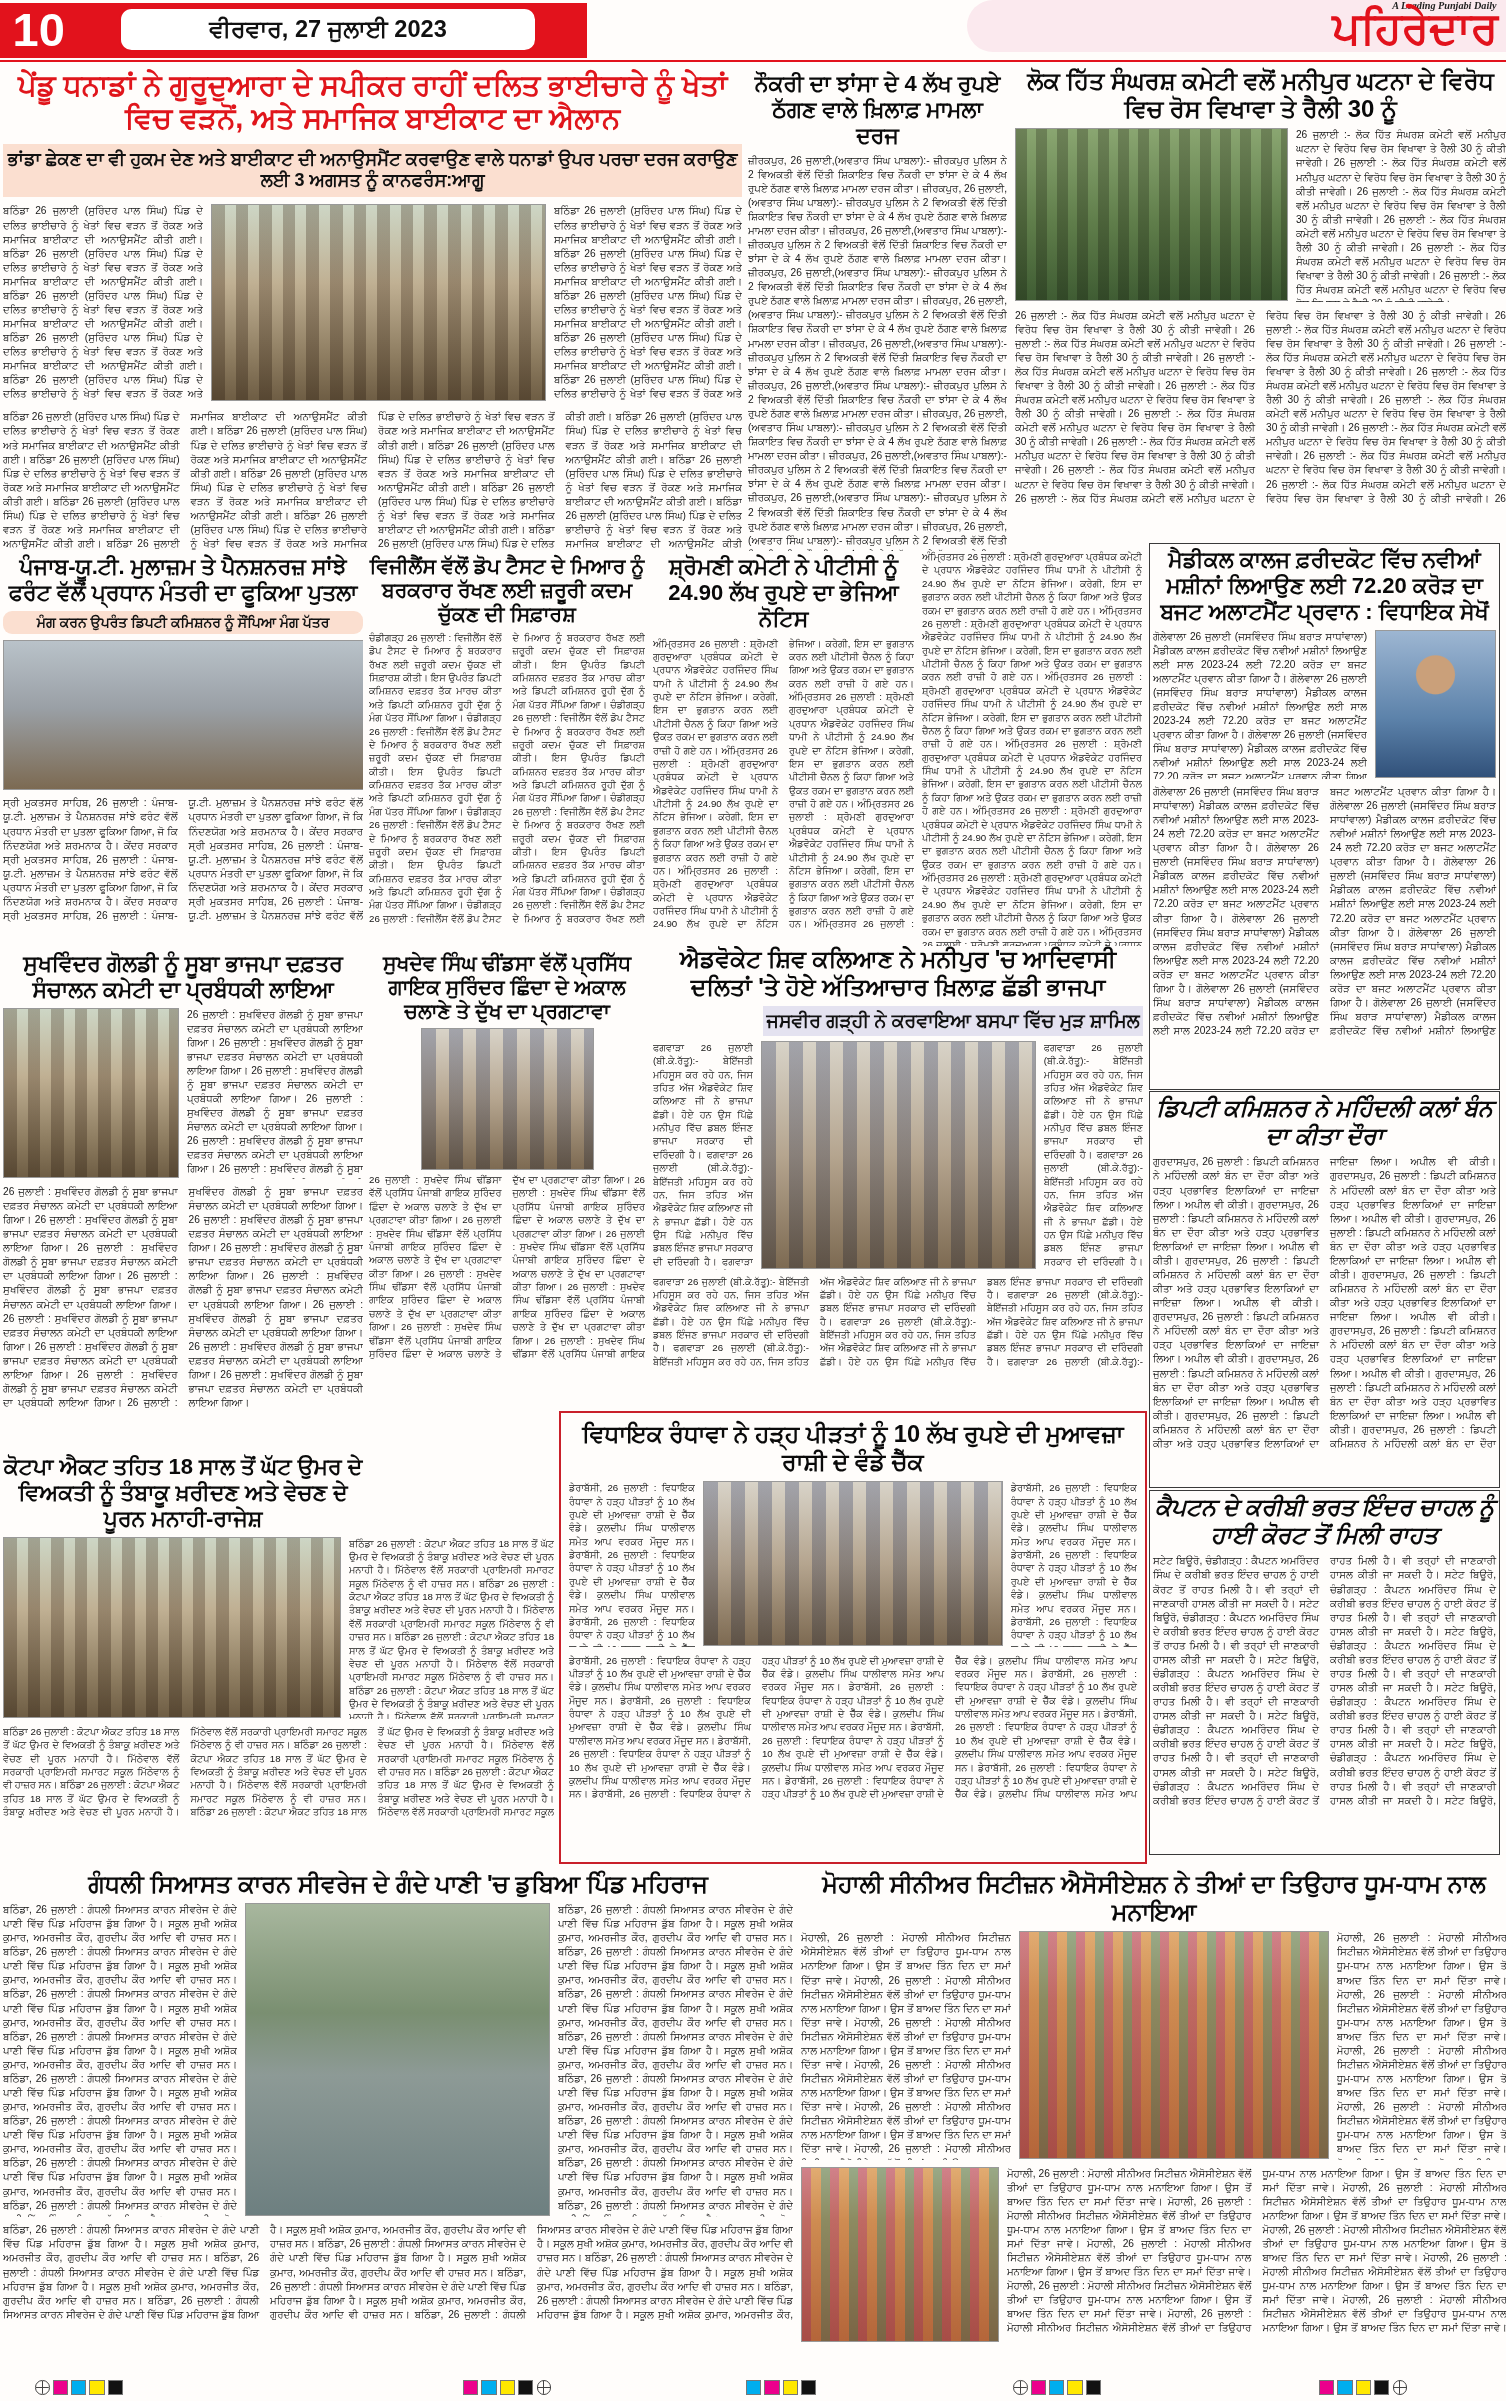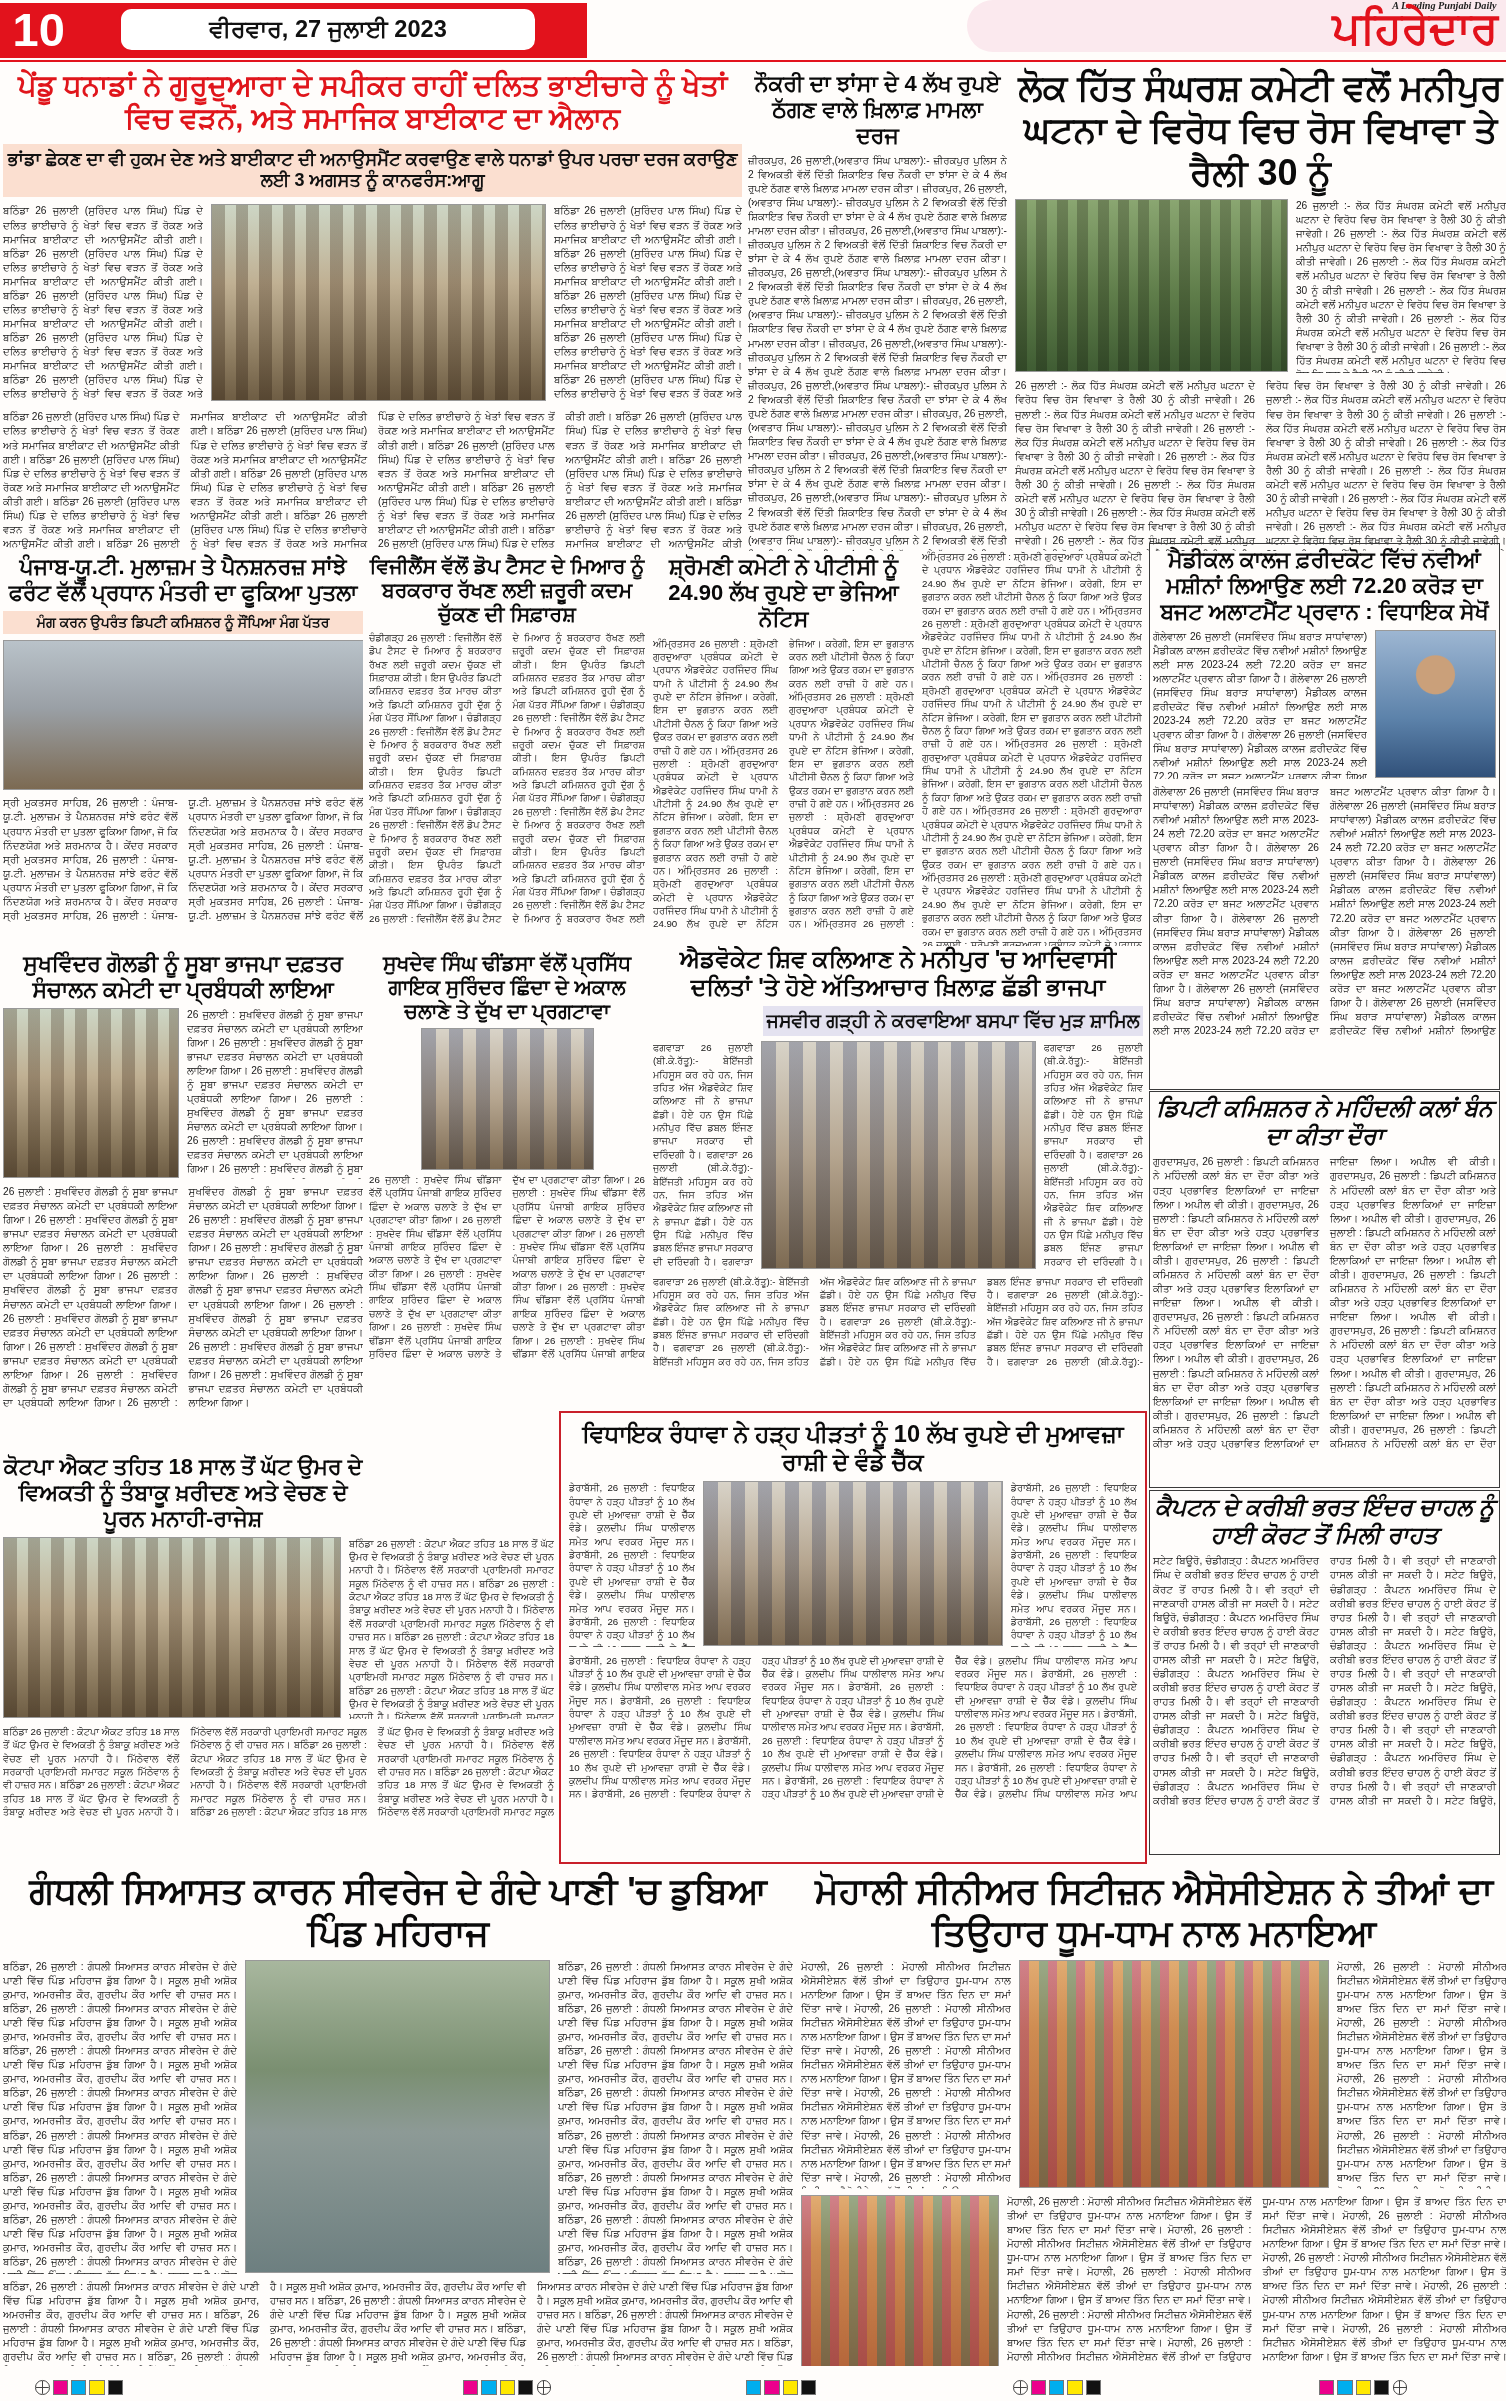--- a/index.html
+++ b/index.html
@@ -16,21 +16,21 @@
   #hdr-line{position:absolute;left:0;top:60px;width:1506px;height:2.4px;background:#e2121c;}
   #masthead{position:absolute;left:967px;top:0;width:539px;height:52px;background:#fbe9ee;
             border-radius:31px 0 0 31px;}
   #masthead .brand{position:absolute;right:7.9px;top:1.6px;font-size:44px;font-weight:bold;color:#e2121c;line-height:1;}
   #masthead .tagline{position:absolute;right:9.4px;top:0px;font-size:10.2px;font-style:italic;
             font-family:"Liberation Serif",serif;color:#222;font-weight:bold;}
   
   .h-banner{color:#e0151b;font-weight:bold;font-size:29px;line-height:1.15;text-align:center;margin:0;}
   .subband{background:#fbdfd0;font-weight:bold;font-size:18px;text-align:center;padding:5.5px 3.1px;margin-top:7.9px;color:#111;}
   .hl{font-weight:bold;text-align:center;line-height:1.18;color:#0a0a0a;margin:0 0 4.7px 0;}
-  .hl.s34{font-size:36px;} .hl.s30{font-size:23.6px;} .hl.s28{font-size:22px;} .hl.s26{font-size:20.4px;}
+  .hl.s34{font-size:24px;} .hl.s30{font-size:23.6px;} .hl.s28{font-size:22px;} .hl.s26{font-size:20.4px;}
   .hl.italic{font-style:italic;text-align:center;}
   .subband2{background:#e4e2f0;font-weight:bold;font-size:19px;text-align:center;padding:3.9px 3.1px;margin:3.1px 0 4.7px 0;color:#111;}
   .body{font-size:10.2px;line-height:1.38;text-align:justify;color:#161616;margin:0;}
   .body.small{font-size:9.7px;}
   .cols2{column-count:2;column-gap:11px;}
   .cols3{column-count:3;column-gap:11px;}
   .cols4{column-count:4;column-gap:11px;}
   .row{display:flex;gap:7.9px;}
   .photo{flex:none;border:0.8px solid #999;}
   .boxed{border:1.2px solid #3a3a3a;padding:3px;}
@@ -93,21 +93,21 @@
     <h2 class="hl s34">ਲੋਕ ਹਿੱਤ ਸੰਘਰਸ਼ ਕਮੇਟੀ ਵਲੋਂ ਮਨੀਪੁਰ ਘਟਨਾ ਦੇ ਵਿਰੋਧ ਵਿਚ ਰੋਸ ਵਿਖਾਵਾ ਤੇ ਰੈਲੀ 30 ਨੂੰ</h2>
     <div class="row" style="height:174px;margin-top:4.7px;">
       <div class="photo ph-green" style="width:271px;height:171px;"></div>
       <p class="body grow">26 ਜੁਲਾਈ :- ਲੋਕ ਹਿੱਤ ਸੰਘਰਸ਼ ਕਮੇਟੀ ਵਲੋਂ ਮਨੀਪੁਰ ਘਟਨਾ ਦੇ ਵਿਰੋਧ ਵਿਚ ਰੋਸ ਵਿਖਾਵਾ ਤੇ ਰੈਲੀ 30 ਨੂੰ ਕੀਤੀ ਜਾਵੇਗੀ। 26 ਜੁਲਾਈ :- ਲੋਕ ਹਿੱਤ ਸੰਘਰਸ਼ ਕਮੇਟੀ ਵਲੋਂ ਮਨੀਪੁਰ ਘਟਨਾ ਦੇ ਵਿਰੋਧ ਵਿਚ ਰੋਸ ਵਿਖਾਵਾ ਤੇ ਰੈਲੀ 30 ਨੂੰ ਕੀਤੀ ਜਾਵੇਗੀ। 26 ਜੁਲਾਈ :- ਲੋਕ ਹਿੱਤ ਸੰਘਰਸ਼ ਕਮੇਟੀ ਵਲੋਂ ਮਨੀਪੁਰ ਘਟਨਾ ਦੇ ਵਿਰੋਧ ਵਿਚ ਰੋਸ ਵਿਖਾਵਾ ਤੇ ਰੈਲੀ 30 ਨੂੰ ਕੀਤੀ ਜਾਵੇਗੀ। 26 ਜੁਲਾਈ :- ਲੋਕ ਹਿੱਤ ਸੰਘਰਸ਼ ਕਮੇਟੀ ਵਲੋਂ ਮਨੀਪੁਰ ਘਟਨਾ ਦੇ ਵਿਰੋਧ ਵਿਚ ਰੋਸ ਵਿਖਾਵਾ ਤੇ ਰੈਲੀ 30 ਨੂੰ ਕੀਤੀ ਜਾਵੇਗੀ। 26 ਜੁਲਾਈ :- ਲੋਕ ਹਿੱਤ ਸੰਘਰਸ਼ ਕਮੇਟੀ ਵਲੋਂ ਮਨੀਪੁਰ ਘਟਨਾ ਦੇ ਵਿਰੋਧ ਵਿਚ ਰੋਸ ਵਿਖਾਵਾ ਤੇ ਰੈਲੀ 30 ਨੂੰ ਕੀਤੀ ਜਾਵੇਗੀ। 26 ਜੁਲਾਈ :- ਲੋਕ ਹਿੱਤ ਸੰਘਰਸ਼ ਕਮੇਟੀ ਵਲੋਂ ਮਨੀਪੁਰ ਘਟਨਾ ਦੇ ਵਿਰੋਧ ਵਿਚ ਰੋਸ ਵਿਖਾਵਾ ਤੇ ਰੈਲੀ 30 ਨੂੰ ਕੀਤੀ ਜਾਵੇਗੀ। </p>
     </div>
     <p class="body cols2" style="margin-top:6.3px;height:200px;">26 ਜੁਲਾਈ :- ਲੋਕ ਹਿੱਤ ਸੰਘਰਸ਼ ਕਮੇਟੀ ਵਲੋਂ ਮਨੀਪੁਰ ਘਟਨਾ ਦੇ ਵਿਰੋਧ ਵਿਚ ਰੋਸ ਵਿਖਾਵਾ ਤੇ ਰੈਲੀ 30 ਨੂੰ ਕੀਤੀ ਜਾਵੇਗੀ। 26 ਜੁਲਾਈ :- ਲੋਕ ਹਿੱਤ ਸੰਘਰਸ਼ ਕਮੇਟੀ ਵਲੋਂ ਮਨੀਪੁਰ ਘਟਨਾ ਦੇ ਵਿਰੋਧ ਵਿਚ ਰੋਸ ਵਿਖਾਵਾ ਤੇ ਰੈਲੀ 30 ਨੂੰ ਕੀਤੀ ਜਾਵੇਗੀ। 26 ਜੁਲਾਈ :- ਲੋਕ ਹਿੱਤ ਸੰਘਰਸ਼ ਕਮੇਟੀ ਵਲੋਂ ਮਨੀਪੁਰ ਘਟਨਾ ਦੇ ਵਿਰੋਧ ਵਿਚ ਰੋਸ ਵਿਖਾਵਾ ਤੇ ਰੈਲੀ 30 ਨੂੰ ਕੀਤੀ ਜਾਵੇਗੀ। 26 ਜੁਲਾਈ :- ਲੋਕ ਹਿੱਤ ਸੰਘਰਸ਼ ਕਮੇਟੀ ਵਲੋਂ ਮਨੀਪੁਰ ਘਟਨਾ ਦੇ ਵਿਰੋਧ ਵਿਚ ਰੋਸ ਵਿਖਾਵਾ ਤੇ ਰੈਲੀ 30 ਨੂੰ ਕੀਤੀ ਜਾਵੇਗੀ। 26 ਜੁਲਾਈ :- ਲੋਕ ਹਿੱਤ ਸੰਘਰਸ਼ ਕਮੇਟੀ ਵਲੋਂ ਮਨੀਪੁਰ ਘਟਨਾ ਦੇ ਵਿਰੋਧ ਵਿਚ ਰੋਸ ਵਿਖਾਵਾ ਤੇ ਰੈਲੀ 30 ਨੂੰ ਕੀਤੀ ਜਾਵੇਗੀ। 26 ਜੁਲਾਈ :- ਲੋਕ ਹਿੱਤ ਸੰਘਰਸ਼ ਕਮੇਟੀ ਵਲੋਂ ਮਨੀਪੁਰ ਘਟਨਾ ਦੇ ਵਿਰੋਧ ਵਿਚ ਰੋਸ ਵਿਖਾਵਾ ਤੇ ਰੈਲੀ 30 ਨੂੰ ਕੀਤੀ ਜਾਵੇਗੀ। 26 ਜੁਲਾਈ :- ਲੋਕ ਹਿੱਤ ਸੰਘਰਸ਼ ਕਮੇਟੀ ਵਲੋਂ ਮਨੀਪੁਰ ਘਟਨਾ ਦੇ ਵਿਰੋਧ ਵਿਚ ਰੋਸ ਵਿਖਾਵਾ ਤੇ ਰੈਲੀ 30 ਨੂੰ ਕੀਤੀ ਜਾਵੇਗੀ। 26 ਜੁਲਾਈ :- ਲੋਕ ਹਿੱਤ ਸੰਘਰਸ਼ ਕਮੇਟੀ ਵਲੋਂ ਮਨੀਪੁਰ ਘਟਨਾ ਦੇ ਵਿਰੋਧ ਵਿਚ ਰੋਸ ਵਿਖਾਵਾ ਤੇ ਰੈਲੀ 30 ਨੂੰ ਕੀਤੀ ਜਾਵੇਗੀ। 26 ਜੁਲਾਈ :- ਲੋਕ ਹਿੱਤ ਸੰਘਰਸ਼ ਕਮੇਟੀ ਵਲੋਂ ਮਨੀਪੁਰ ਘਟਨਾ ਦੇ ਵਿਰੋਧ ਵਿਚ ਰੋਸ ਵਿਖਾਵਾ ਤੇ ਰੈਲੀ 30 ਨੂੰ ਕੀਤੀ ਜਾਵੇਗੀ। 26 ਜੁਲਾਈ :- ਲੋਕ ਹਿੱਤ ਸੰਘਰਸ਼ ਕਮੇਟੀ ਵਲੋਂ ਮਨੀਪੁਰ ਘਟਨਾ ਦੇ ਵਿਰੋਧ ਵਿਚ ਰੋਸ ਵਿਖਾਵਾ ਤੇ ਰੈਲੀ 30 ਨੂੰ ਕੀਤੀ ਜਾਵੇਗੀ। 26 ਜੁਲਾਈ :- ਲੋਕ ਹਿੱਤ ਸੰਘਰਸ਼ ਕਮੇਟੀ ਵਲੋਂ ਮਨੀਪੁਰ ਘਟਨਾ ਦੇ ਵਿਰੋਧ ਵਿਚ ਰੋਸ ਵਿਖਾਵਾ ਤੇ ਰੈਲੀ 30 ਨੂੰ ਕੀਤੀ ਜਾਵੇਗੀ। 26 ਜੁਲਾਈ :- ਲੋਕ ਹਿੱਤ ਸੰਘਰਸ਼ ਕਮੇਟੀ ਵਲੋਂ ਮਨੀਪੁਰ ਘਟਨਾ ਦੇ ਵਿਰੋਧ ਵਿਚ ਰੋਸ ਵਿਖਾਵਾ ਤੇ ਰੈਲੀ 30 ਨੂੰ ਕੀਤੀ ਜਾਵੇਗੀ। 26 ਜੁਲਾਈ :- ਲੋਕ ਹਿੱਤ ਸੰਘਰਸ਼ ਕਮੇਟੀ ਵਲੋਂ ਮਨੀਪੁਰ ਘਟਨਾ ਦੇ ਵਿਰੋਧ ਵਿਚ ਰੋਸ ਵਿਖਾਵਾ ਤੇ ਰੈਲੀ 30 ਨੂੰ ਕੀਤੀ ਜਾਵੇਗੀ। 26 ਜੁਲਾਈ :- ਲੋਕ ਹਿੱਤ ਸੰਘਰਸ਼ ਕਮੇਟੀ ਵਲੋਂ ਮਨੀਪੁਰ ਘਟਨਾ ਦੇ ਵਿਰੋਧ ਵਿਚ ਰੋਸ ਵਿਖਾਵਾ ਤੇ ਰੈਲੀ 30 ਨੂੰ ਕੀਤੀ ਜਾਵੇਗੀ। 26 ਜੁਲਾਈ :- ਲੋਕ ਹਿੱਤ ਸੰਘਰਸ਼ ਕਮੇਟੀ ਵਲੋਂ ਮਨੀਪੁਰ ਘਟਨਾ ਦੇ ਵਿਰੋਧ ਵਿਚ ਰੋਸ ਵਿਖਾਵਾ ਤੇ ਰੈਲੀ 30 ਨੂੰ ਕੀਤੀ ਜਾਵੇਗੀ। 26 ਜੁਲਾਈ :- ਲੋਕ ਹਿੱਤ ਸੰਘਰਸ਼ ਕਮੇਟੀ ਵਲੋਂ ਮਨੀਪੁਰ ਘਟਨਾ ਦੇ ਵਿਰੋਧ ਵਿਚ ਰੋਸ ਵਿਖਾਵਾ ਤੇ ਰੈਲੀ 30 ਨੂੰ ਕੀਤੀ ਜਾਵੇਗੀ। </p>
   </div>
 
   <div class="art" style="left:3.1px;top:554px;width:360px;height:393px;">
     <h2 class="hl s28">ਪੰਜਾਬ-ਯੂ.ਟੀ. ਮੁਲਾਜ਼ਮ ਤੇ ਪੈਨਸ਼ਨਰਜ਼ ਸਾਂਝੇ ਫਰੰਟ ਵੱਲੋਂ ਪ੍ਰਧਾਨ ਮੰਤਰੀ ਦਾ ਫੂਕਿਆ ਪੁਤਲਾ</h2>
-    <div class="subband" style="font-size:14px;margin-top:1.6px;padding:3.1px;">ਮੰਗ ਕਰਨ ਉਪਰੰਤ ਡਿਪਟੀ ਕਮਿਸ਼ਨਰ ਨੂੰ ਸੌਂਪਿਆ ਮੰਗ ਪੱਤਰ</div>
+    <div class="subband" style="font-size:14px;margin-top:1.6px;padding:3.1px;border-radius:9px;">ਮੰਗ ਕਰਨ ਉਪਰੰਤ ਡਿਪਟੀ ਕਮਿਸ਼ਨਰ ਨੂੰ ਸੌਂਪਿਆ ਮੰਗ ਪੱਤਰ</div>
     <div class="photo ph-effigy" style="width:100%;height:148px;margin-top:6.3px;"></div>
     <p class="body cols2" style="margin-top:6.3px;height:133px;">ਸ੍ਰੀ ਮੁਕਤਸਰ ਸਾਹਿਬ, 26 ਜੁਲਾਈ : ਪੰਜਾਬ-ਯੂ.ਟੀ. ਮੁਲਾਜ਼ਮ ਤੇ ਪੈਨਸ਼ਨਰਜ਼ ਸਾਂਝੇ ਫਰੰਟ ਵੱਲੋਂ ਪ੍ਰਧਾਨ ਮੰਤਰੀ ਦਾ ਪੁਤਲਾ ਫੂਕਿਆ ਗਿਆ, ਜੋ ਕਿ ਨਿੰਦਣਯੋਗ ਅਤੇ ਸ਼ਰਮਨਾਕ ਹੈ। ਕੇਂਦਰ ਸਰਕਾਰ ਸ੍ਰੀ ਮੁਕਤਸਰ ਸਾਹਿਬ, 26 ਜੁਲਾਈ : ਪੰਜਾਬ-ਯੂ.ਟੀ. ਮੁਲਾਜ਼ਮ ਤੇ ਪੈਨਸ਼ਨਰਜ਼ ਸਾਂਝੇ ਫਰੰਟ ਵੱਲੋਂ ਪ੍ਰਧਾਨ ਮੰਤਰੀ ਦਾ ਪੁਤਲਾ ਫੂਕਿਆ ਗਿਆ, ਜੋ ਕਿ ਨਿੰਦਣਯੋਗ ਅਤੇ ਸ਼ਰਮਨਾਕ ਹੈ। ਕੇਂਦਰ ਸਰਕਾਰ ਸ੍ਰੀ ਮੁਕਤਸਰ ਸਾਹਿਬ, 26 ਜੁਲਾਈ : ਪੰਜਾਬ-ਯੂ.ਟੀ. ਮੁਲਾਜ਼ਮ ਤੇ ਪੈਨਸ਼ਨਰਜ਼ ਸਾਂਝੇ ਫਰੰਟ ਵੱਲੋਂ ਪ੍ਰਧਾਨ ਮੰਤਰੀ ਦਾ ਪੁਤਲਾ ਫੂਕਿਆ ਗਿਆ, ਜੋ ਕਿ ਨਿੰਦਣਯੋਗ ਅਤੇ ਸ਼ਰਮਨਾਕ ਹੈ। ਕੇਂਦਰ ਸਰਕਾਰ ਸ੍ਰੀ ਮੁਕਤਸਰ ਸਾਹਿਬ, 26 ਜੁਲਾਈ : ਪੰਜਾਬ-ਯੂ.ਟੀ. ਮੁਲਾਜ਼ਮ ਤੇ ਪੈਨਸ਼ਨਰਜ਼ ਸਾਂਝੇ ਫਰੰਟ ਵੱਲੋਂ ਪ੍ਰਧਾਨ ਮੰਤਰੀ ਦਾ ਪੁਤਲਾ ਫੂਕਿਆ ਗਿਆ, ਜੋ ਕਿ ਨਿੰਦਣਯੋਗ ਅਤੇ ਸ਼ਰਮਨਾਕ ਹੈ। ਕੇਂਦਰ ਸਰਕਾਰ ਸ੍ਰੀ ਮੁਕਤਸਰ ਸਾਹਿਬ, 26 ਜੁਲਾਈ : ਪੰਜਾਬ-ਯੂ.ਟੀ. ਮੁਲਾਜ਼ਮ ਤੇ ਪੈਨਸ਼ਨਰਜ਼ ਸਾਂਝੇ ਫਰੰਟ ਵੱਲੋਂ ਪ੍ਰਧਾਨ ਮੰਤਰੀ ਦਾ ਪੁਤਲਾ ਫੂਕਿਆ ਗਿਆ, ਜੋ ਕਿ ਨਿੰਦਣਯੋਗ ਅਤੇ ਸ਼ਰਮਨਾਕ ਹੈ। ਕੇਂਦਰ ਸਰਕਾਰ ਸ੍ਰੀ ਮੁਕਤਸਰ ਸਾਹਿਬ, 26 ਜੁਲਾਈ : ਪੰਜਾਬ-ਯੂ.ਟੀ. ਮੁਲਾਜ਼ਮ ਤੇ ਪੈਨਸ਼ਨਰਜ਼ ਸਾਂਝੇ ਫਰੰਟ ਵੱਲੋਂ ਪ੍ਰਧਾਨ ਮੰਤਰੀ ਦਾ ਪੁਤਲਾ ਫੂਕਿਆ ਗਿਆ, ਜੋ ਕਿ ਨਿੰਦਣਯੋਗ ਅਤੇ ਸ਼ਰਮਨਾਕ ਹੈ। ਕੇਂਦਰ ਸਰਕਾਰ ਸ੍ਰੀ ਮੁਕਤਸਰ ਸਾਹਿਬ, 26 ਜੁਲਾਈ : ਪੰਜਾਬ-ਯੂ.ਟੀ. ਮੁਲਾਜ਼ਮ ਤੇ ਪੈਨਸ਼ਨਰਜ਼ ਸਾਂਝੇ ਫਰੰਟ ਵੱਲੋਂ ਪ੍ਰਧਾਨ ਮੰਤਰੀ ਦਾ ਪੁਤਲਾ ਫੂਕਿਆ ਗਿਆ, ਜੋ ਕਿ ਨਿੰਦਣਯੋਗ ਅਤੇ ਸ਼ਰਮਨਾਕ ਹੈ। ਕੇਂਦਰ ਸਰਕਾਰ ਸ੍ਰੀ ਮੁਕਤਸਰ ਸਾਹਿਬ, 26 ਜੁਲਾਈ : ਪੰਜਾਬ-ਯੂ.ਟੀ. ਮੁਲਾਜ਼ਮ ਤੇ ਪੈਨਸ਼ਨਰਜ਼ ਸਾਂਝੇ ਫਰੰਟ ਵੱਲੋਂ ਪ੍ਰਧਾਨ ਮੰਤਰੀ ਦਾ ਪੁਤਲਾ ਫੂਕਿਆ ਗਿਆ, ਜੋ ਕਿ ਨਿੰਦਣਯੋਗ ਅਤੇ ਸ਼ਰਮਨਾਕ ਹੈ। ਕੇਂਦਰ ਸਰਕਾਰ ਸ੍ਰੀ ਮੁਕਤਸਰ ਸਾਹਿਬ, 26 ਜੁਲਾਈ : ਪੰਜਾਬ-ਯੂ.ਟੀ. ਮੁਲਾਜ਼ਮ ਤੇ ਪੈਨਸ਼ਨਰਜ਼ ਸਾਂਝੇ ਫਰੰਟ ਵੱਲੋਂ ਪ੍ਰਧਾਨ ਮੰਤਰੀ ਦਾ ਪੁਤਲਾ ਫੂਕਿਆ ਗਿਆ, ਜੋ ਕਿ ਨਿੰਦਣਯੋਗ ਅਤੇ ਸ਼ਰਮਨਾਕ ਹੈ। ਕੇਂਦਰ ਸਰਕਾਰ ਸ੍ਰੀ ਮੁਕਤਸਰ ਸਾਹਿਬ, 26 ਜੁਲਾਈ : ਪੰਜਾਬ-ਯੂ.ਟੀ. ਮੁਲਾਜ਼ਮ ਤੇ ਪੈਨਸ਼ਨਰਜ਼ ਸਾਂਝੇ ਫਰੰਟ ਵੱਲੋਂ ਪ੍ਰਧਾਨ ਮੰਤਰੀ ਦਾ ਪੁਤਲਾ ਫੂਕਿਆ ਗਿਆ, ਜੋ ਕਿ ਨਿੰਦਣਯੋਗ ਅਤੇ ਸ਼ਰਮਨਾਕ ਹੈ। ਕੇਂਦਰ ਸਰਕਾਰ </p>
   </div>
 
   <div class="art" style="left:369px;top:554px;width:276px;height:393px;">
     <h2 class="hl s26">ਵਿਜੀਲੈਂਸ ਵੱਲੋਂ ਡੋਪ ਟੈਸਟ ਦੇ ਮਿਆਰ ਨੂੰ ਬਰਕਰਾਰ ਰੱਖਣ ਲਈ ਜ਼ਰੂਰੀ ਕਦਮ ਚੁੱਕਣ ਦੀ ਸਿਫ਼ਾਰਸ਼</h2>
     <p class="body small cols2" style="height:298px;">ਚੰਡੀਗੜ੍ਹ 26 ਜੁਲਾਈ : ਵਿਜੀਲੈਂਸ ਵੱਲੋਂ ਡੋਪ ਟੈਸਟ ਦੇ ਮਿਆਰ ਨੂੰ ਬਰਕਰਾਰ ਰੱਖਣ ਲਈ ਜ਼ਰੂਰੀ ਕਦਮ ਚੁੱਕਣ ਦੀ ਸਿਫ਼ਾਰਸ਼ ਕੀਤੀ। ਇਸ ਉਪਰੰਤ ਡਿਪਟੀ ਕਮਿਸ਼ਨਰ ਦਫ਼ਤਰ ਤੱਕ ਮਾਰਚ ਕੀਤਾ ਅਤੇ ਡਿਪਟੀ ਕਮਿਸ਼ਨਰ ਰੂਹੀ ਦੁੱਗ ਨੂੰ ਮੰਗ ਪੱਤਰ ਸੌਂਪਿਆ ਗਿਆ। ਚੰਡੀਗੜ੍ਹ 26 ਜੁਲਾਈ : ਵਿਜੀਲੈਂਸ ਵੱਲੋਂ ਡੋਪ ਟੈਸਟ ਦੇ ਮਿਆਰ ਨੂੰ ਬਰਕਰਾਰ ਰੱਖਣ ਲਈ ਜ਼ਰੂਰੀ ਕਦਮ ਚੁੱਕਣ ਦੀ ਸਿਫ਼ਾਰਸ਼ ਕੀਤੀ। ਇਸ ਉਪਰੰਤ ਡਿਪਟੀ ਕਮਿਸ਼ਨਰ ਦਫ਼ਤਰ ਤੱਕ ਮਾਰਚ ਕੀਤਾ ਅਤੇ ਡਿਪਟੀ ਕਮਿਸ਼ਨਰ ਰੂਹੀ ਦੁੱਗ ਨੂੰ ਮੰਗ ਪੱਤਰ ਸੌਂਪਿਆ ਗਿਆ। ਚੰਡੀਗੜ੍ਹ 26 ਜੁਲਾਈ : ਵਿਜੀਲੈਂਸ ਵੱਲੋਂ ਡੋਪ ਟੈਸਟ ਦੇ ਮਿਆਰ ਨੂੰ ਬਰਕਰਾਰ ਰੱਖਣ ਲਈ ਜ਼ਰੂਰੀ ਕਦਮ ਚੁੱਕਣ ਦੀ ਸਿਫ਼ਾਰਸ਼ ਕੀਤੀ। ਇਸ ਉਪਰੰਤ ਡਿਪਟੀ ਕਮਿਸ਼ਨਰ ਦਫ਼ਤਰ ਤੱਕ ਮਾਰਚ ਕੀਤਾ ਅਤੇ ਡਿਪਟੀ ਕਮਿਸ਼ਨਰ ਰੂਹੀ ਦੁੱਗ ਨੂੰ ਮੰਗ ਪੱਤਰ ਸੌਂਪਿਆ ਗਿਆ। ਚੰਡੀਗੜ੍ਹ 26 ਜੁਲਾਈ : ਵਿਜੀਲੈਂਸ ਵੱਲੋਂ ਡੋਪ ਟੈਸਟ ਦੇ ਮਿਆਰ ਨੂੰ ਬਰਕਰਾਰ ਰੱਖਣ ਲਈ ਜ਼ਰੂਰੀ ਕਦਮ ਚੁੱਕਣ ਦੀ ਸਿਫ਼ਾਰਸ਼ ਕੀਤੀ। ਇਸ ਉਪਰੰਤ ਡਿਪਟੀ ਕਮਿਸ਼ਨਰ ਦਫ਼ਤਰ ਤੱਕ ਮਾਰਚ ਕੀਤਾ ਅਤੇ ਡਿਪਟੀ ਕਮਿਸ਼ਨਰ ਰੂਹੀ ਦੁੱਗ ਨੂੰ ਮੰਗ ਪੱਤਰ ਸੌਂਪਿਆ ਗਿਆ। ਚੰਡੀਗੜ੍ਹ 26 ਜੁਲਾਈ : ਵਿਜੀਲੈਂਸ ਵੱਲੋਂ ਡੋਪ ਟੈਸਟ ਦੇ ਮਿਆਰ ਨੂੰ ਬਰਕਰਾਰ ਰੱਖਣ ਲਈ ਜ਼ਰੂਰੀ ਕਦਮ ਚੁੱਕਣ ਦੀ ਸਿਫ਼ਾਰਸ਼ ਕੀਤੀ। ਇਸ ਉਪਰੰਤ ਡਿਪਟੀ ਕਮਿਸ਼ਨਰ ਦਫ਼ਤਰ ਤੱਕ ਮਾਰਚ ਕੀਤਾ ਅਤੇ ਡਿਪਟੀ ਕਮਿਸ਼ਨਰ ਰੂਹੀ ਦੁੱਗ ਨੂੰ ਮੰਗ ਪੱਤਰ ਸੌਂਪਿਆ ਗਿਆ। ਚੰਡੀਗੜ੍ਹ 26 ਜੁਲਾਈ : ਵਿਜੀਲੈਂਸ ਵੱਲੋਂ ਡੋਪ ਟੈਸਟ ਦੇ ਮਿਆਰ ਨੂੰ ਬਰਕਰਾਰ ਰੱਖਣ ਲਈ ਜ਼ਰੂਰੀ ਕਦਮ ਚੁੱਕਣ ਦੀ ਸਿਫ਼ਾਰਸ਼ ਕੀਤੀ। ਇਸ ਉਪਰੰਤ ਡਿਪਟੀ ਕਮਿਸ਼ਨਰ ਦਫ਼ਤਰ ਤੱਕ ਮਾਰਚ ਕੀਤਾ ਅਤੇ ਡਿਪਟੀ ਕਮਿਸ਼ਨਰ ਰੂਹੀ ਦੁੱਗ ਨੂੰ ਮੰਗ ਪੱਤਰ ਸੌਂਪਿਆ ਗਿਆ। ਚੰਡੀਗੜ੍ਹ 26 ਜੁਲਾਈ : ਵਿਜੀਲੈਂਸ ਵੱਲੋਂ ਡੋਪ ਟੈਸਟ ਦੇ ਮਿਆਰ ਨੂੰ ਬਰਕਰਾਰ ਰੱਖਣ ਲਈ ਜ਼ਰੂਰੀ ਕਦਮ ਚੁੱਕਣ ਦੀ ਸਿਫ਼ਾਰਸ਼ ਕੀਤੀ। ਇਸ ਉਪਰੰਤ ਡਿਪਟੀ ਕਮਿਸ਼ਨਰ ਦਫ਼ਤਰ ਤੱਕ ਮਾਰਚ ਕੀਤਾ ਅਤੇ ਡਿਪਟੀ ਕਮਿਸ਼ਨਰ ਰੂਹੀ ਦੁੱਗ ਨੂੰ ਮੰਗ ਪੱਤਰ ਸੌਂਪਿਆ ਗਿਆ। ਚੰਡੀਗੜ੍ਹ 26 ਜੁਲਾਈ : ਵਿਜੀਲੈਂਸ ਵੱਲੋਂ ਡੋਪ ਟੈਸਟ ਦੇ ਮਿਆਰ ਨੂੰ ਬਰਕਰਾਰ ਰੱਖਣ ਲਈ ਜ਼ਰੂਰੀ ਕਦਮ ਚੁੱਕਣ ਦੀ ਸਿਫ਼ਾਰਸ਼ ਕੀਤੀ। ਇਸ ਉਪਰੰਤ ਡਿਪਟੀ ਕਮਿਸ਼ਨਰ ਦਫ਼ਤਰ ਤੱਕ ਮਾਰਚ ਕੀਤਾ ਅਤੇ ਡਿਪਟੀ ਕਮਿਸ਼ਨਰ ਰੂਹੀ ਦੁੱਗ ਨੂੰ ਮੰਗ ਪੱਤਰ ਸੌਂਪਿਆ ਗਿਆ। ਚੰਡੀਗੜ੍ਹ 26 ਜੁਲਾਈ : ਵਿਜੀਲੈਂਸ ਵੱਲੋਂ ਡੋਪ ਟੈਸਟ ਦੇ ਮਿਆਰ ਨੂੰ ਬਰਕਰਾਰ ਰੱਖਣ ਲਈ ਜ਼ਰੂਰੀ ਕਦਮ ਚੁੱਕਣ ਦੀ ਸਿਫ਼ਾਰਸ਼ ਕੀਤੀ। ਇਸ ਉਪਰੰਤ ਡਿਪਟੀ ਕਮਿਸ਼ਨਰ ਦਫ਼ਤਰ ਤੱਕ ਮਾਰਚ ਕੀਤਾ ਅਤੇ ਡਿਪਟੀ ਕਮਿਸ਼ਨਰ ਰੂਹੀ ਦੁੱਗ ਨੂੰ ਮੰਗ ਪੱਤਰ ਸੌਂਪਿਆ ਗਿਆ। ਚੰਡੀਗੜ੍ਹ 26 ਜੁਲਾਈ : ਵਿਜੀਲੈਂਸ ਵੱਲੋਂ ਡੋਪ ਟੈਸਟ ਦੇ ਮਿਆਰ ਨੂੰ ਬਰਕਰਾਰ ਰੱਖਣ ਲਈ ਜ਼ਰੂਰੀ ਕਦਮ ਚੁੱਕਣ ਦੀ ਸਿਫ਼ਾਰਸ਼ ਕੀਤੀ। ਇਸ ਉਪਰੰਤ ਡਿਪਟੀ ਕਮਿਸ਼ਨਰ ਦਫ਼ਤਰ ਤੱਕ ਮਾਰਚ ਕੀਤਾ ਅਤੇ ਡਿਪਟੀ ਕਮਿਸ਼ਨਰ ਰੂਹੀ ਦੁੱਗ ਨੂੰ ਮੰਗ ਪੱਤਰ ਸੌਂਪਿਆ ਗਿਆ। ਚੰਡੀਗੜ੍ਹ 26 ਜੁਲਾਈ : ਵਿਜੀਲੈਂਸ ਵੱਲੋਂ ਡੋਪ ਟੈਸਟ ਦੇ ਮਿਆਰ ਨੂੰ ਬਰਕਰਾਰ ਰੱਖਣ ਲਈ ਜ਼ਰੂਰੀ ਕਦਮ ਚੁੱਕਣ ਦੀ ਸਿਫ਼ਾਰਸ਼ ਕੀਤੀ। ਇਸ ਉਪਰੰਤ ਡਿਪਟੀ ਕਮਿਸ਼ਨਰ ਦਫ਼ਤਰ ਤੱਕ ਮਾਰਚ ਕੀਤਾ ਅਤੇ ਡਿਪਟੀ ਕਮਿਸ਼ਨਰ ਰੂਹੀ ਦੁੱਗ ਨੂੰ ਮੰਗ ਪੱਤਰ ਸੌਂਪਿਆ ਗਿਆ। </p>
   </div>
 
   <div class="art" style="left:653px;top:554px;width:261px;height:393px;">

